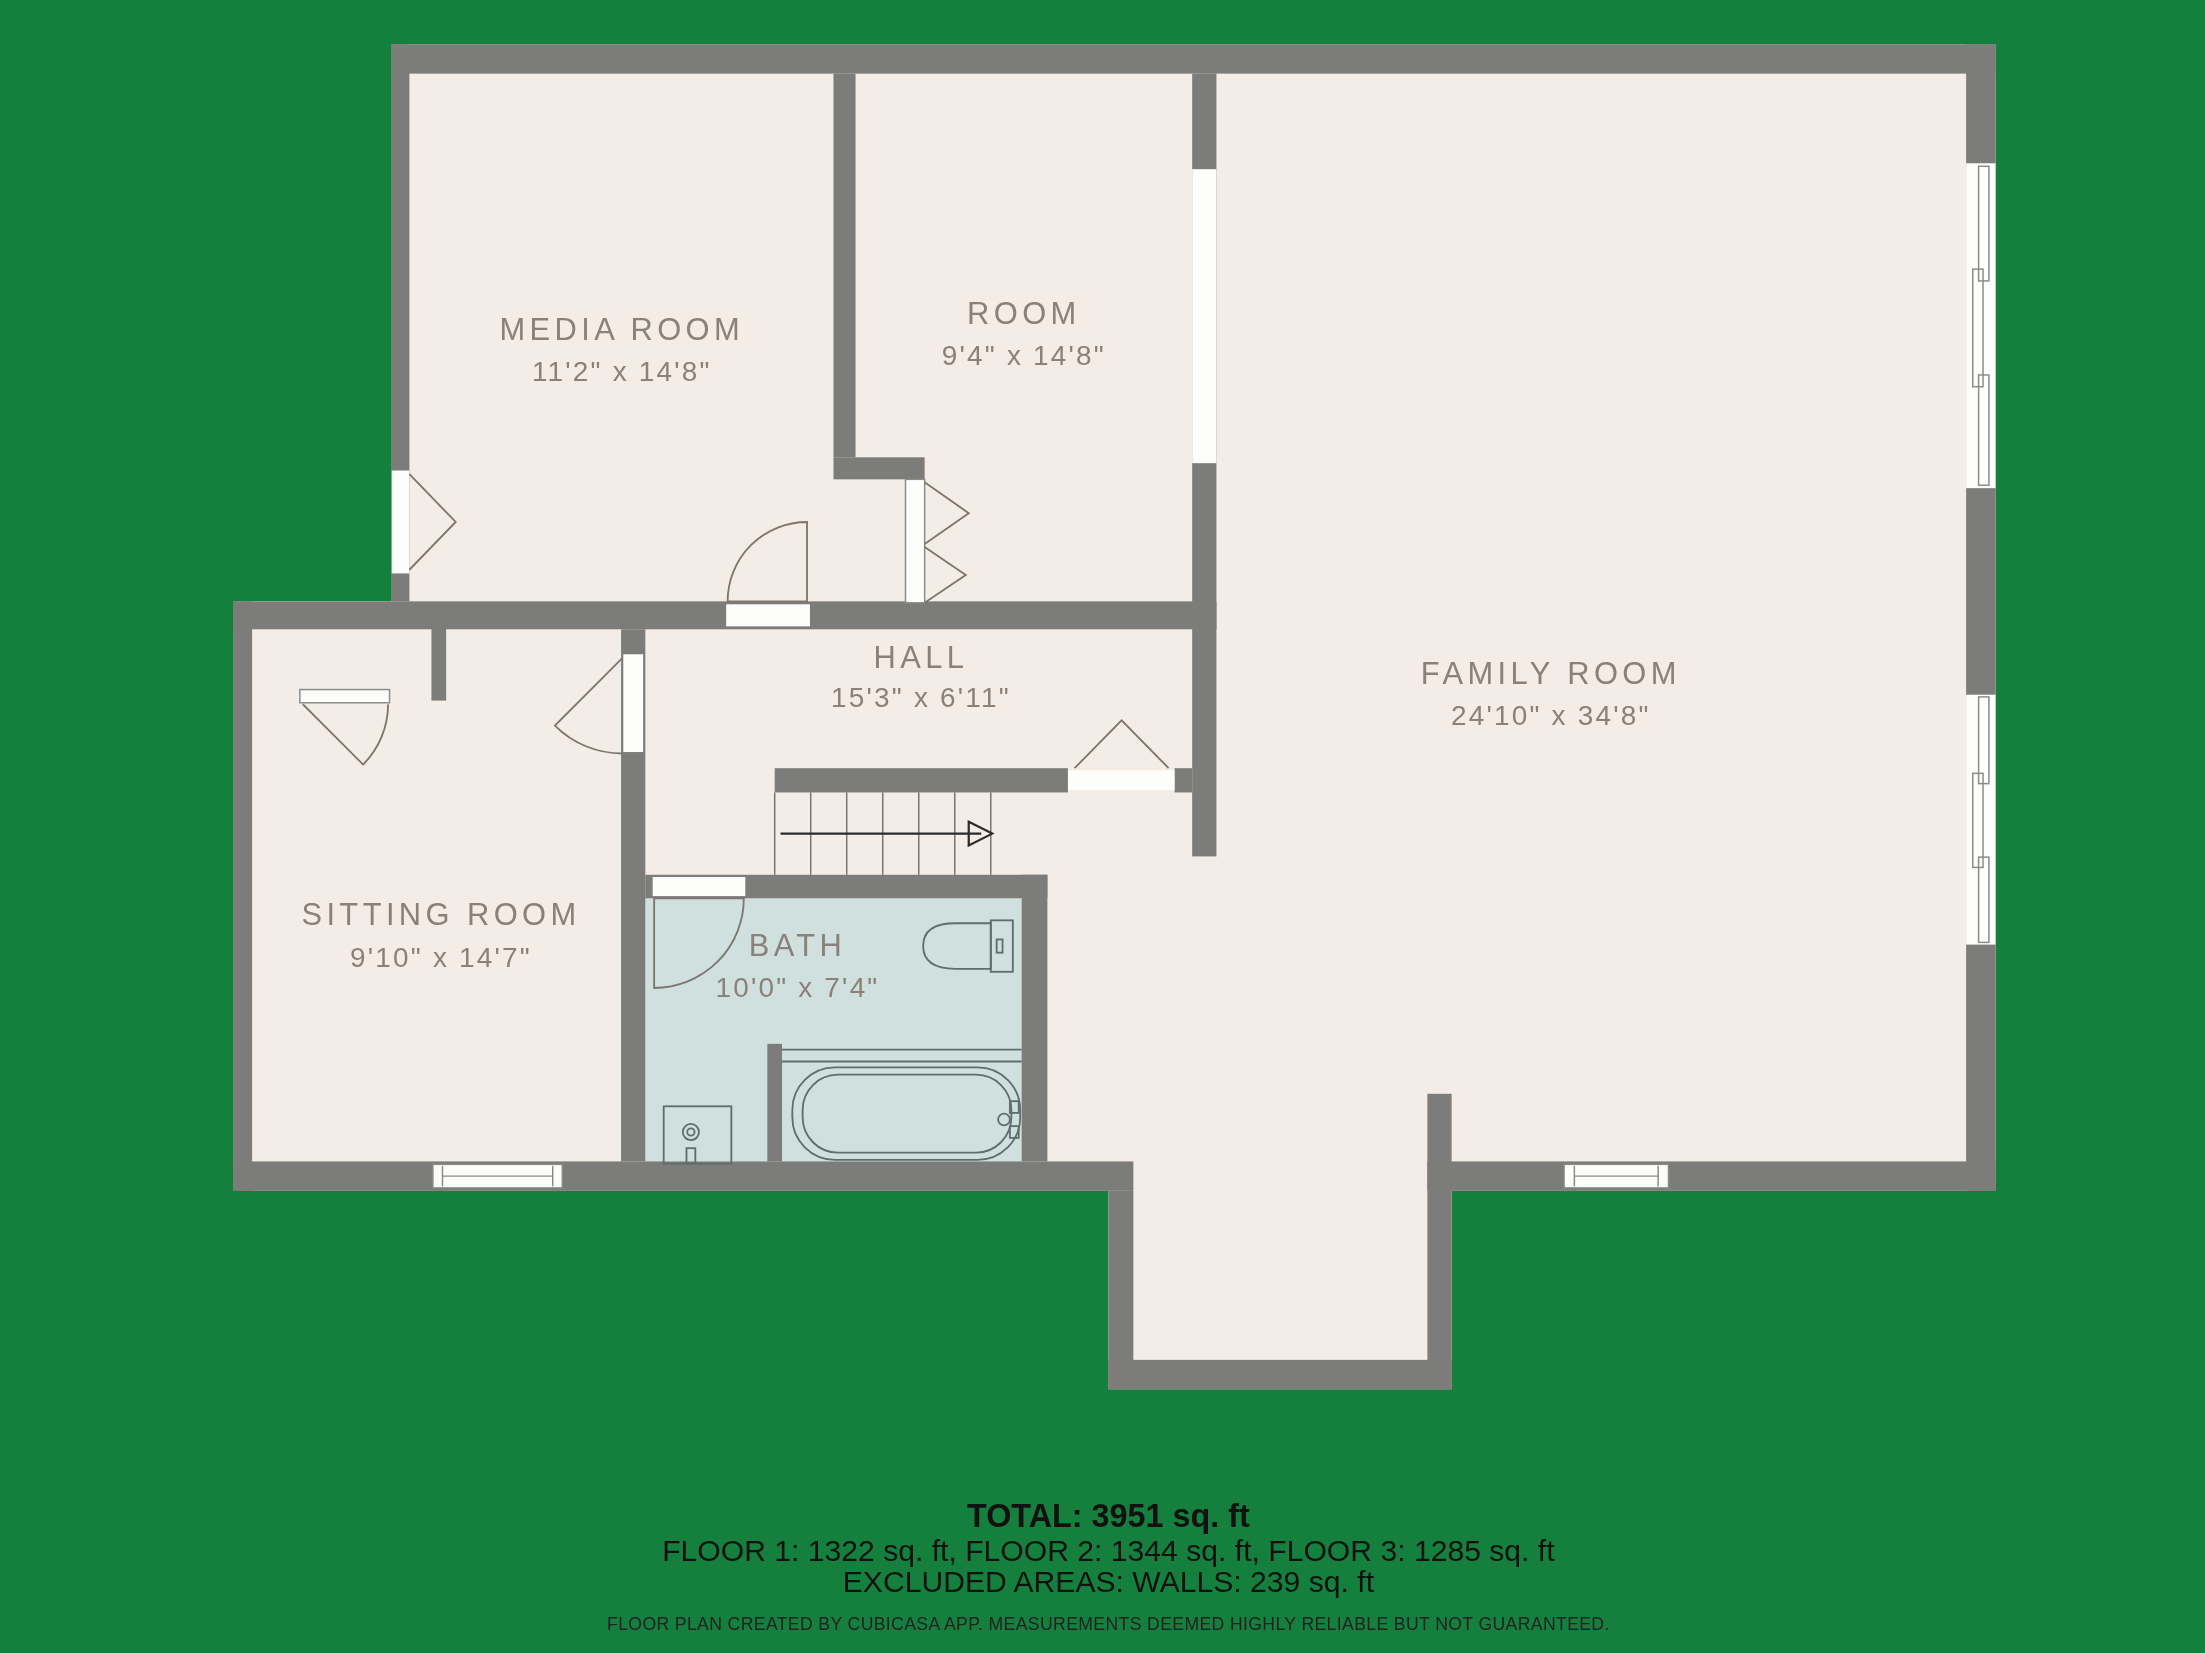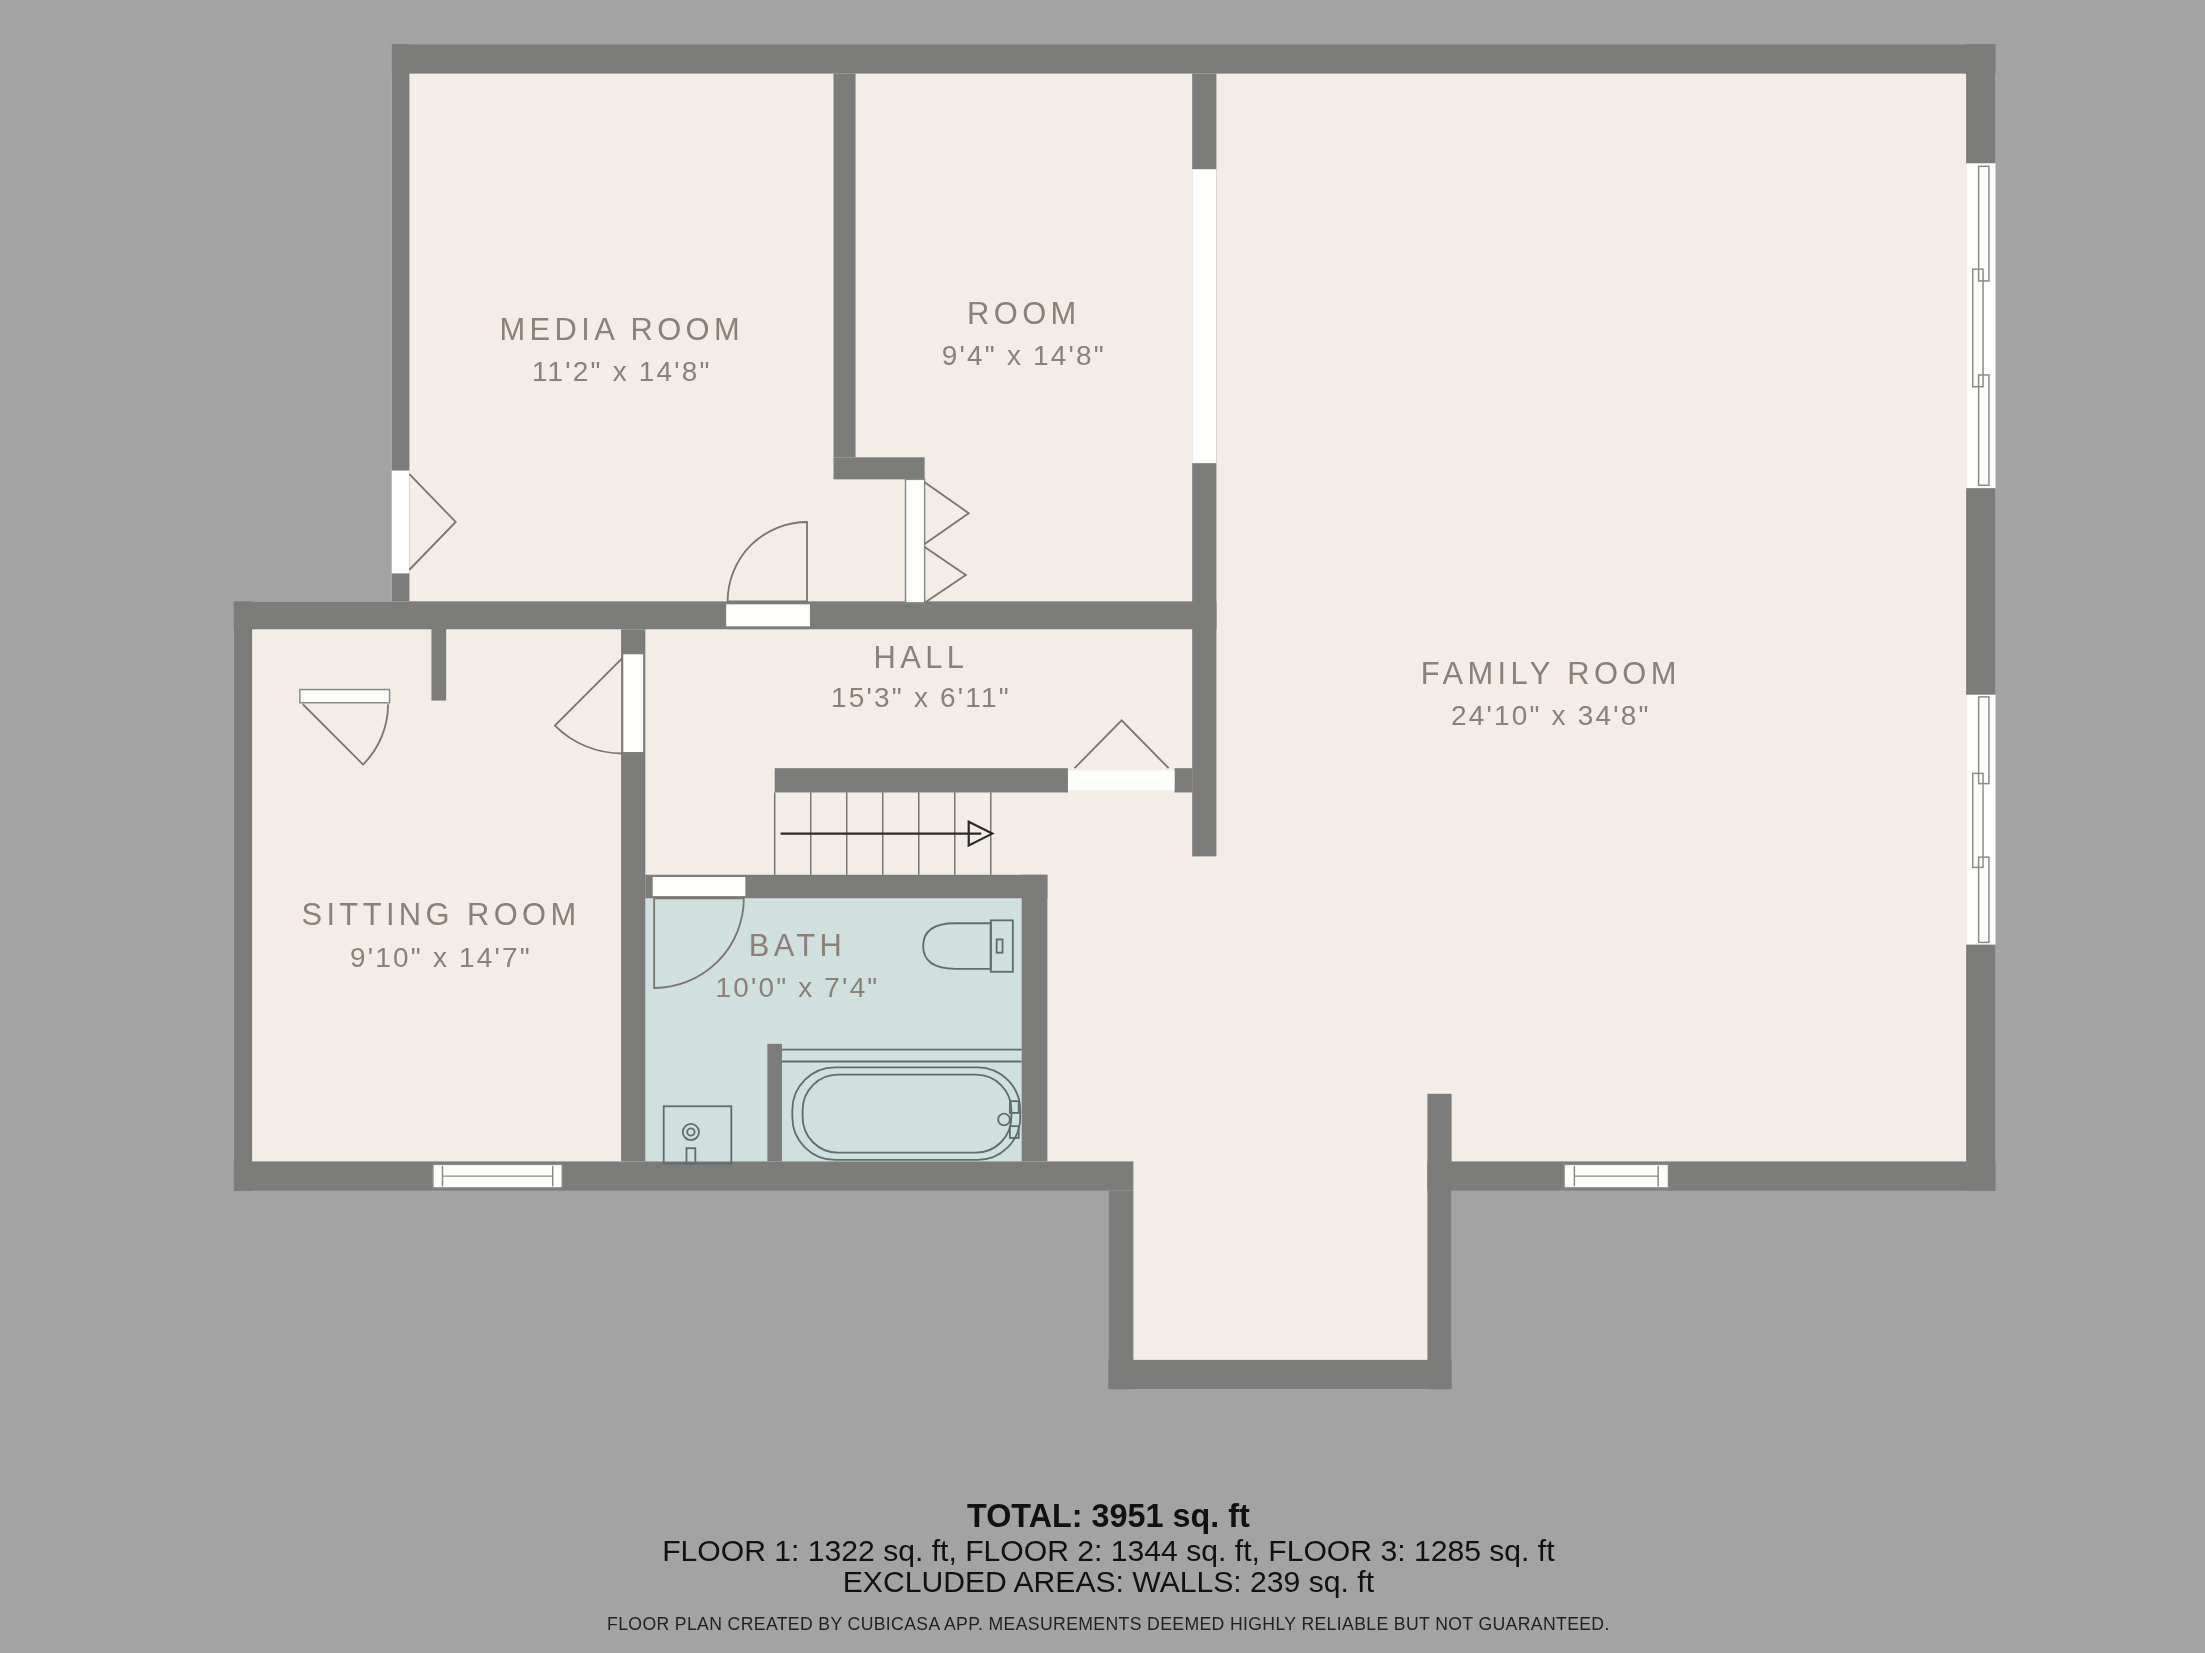--- a/index.html
+++ b/index.html
@@ -1,16 +1,16 @@
 <!DOCTYPE html>
 <html style="font-size:11.8px"><head>
 <meta charset="utf-8">
 <style>
   html,body{margin:0;padding:0;background:#ffffff;}
-  .page{position:relative;width:2205px;height:1654px;background:#a3a3a3;overflow:hidden;
+  .page{position:relative;width:2205px;height:1654px;background:#15803d;overflow:hidden;
         font-family:"Liberation Sans", sans-serif;text-align:center;}
   svg{display:block;}
   .room-name{fill:#8b8178;font-size:42px;letter-spacing:6px;text-anchor:middle;
              font-family:"Liberation Sans", sans-serif;}
   .room-dims{fill:#8b8178;font-size:38px;letter-spacing:3px;text-anchor:middle;
              font-family:"Liberation Sans", sans-serif;}
   .footer-total{fill:#111111;font-size:44px;font-weight:bold;text-anchor:middle;
              font-family:"Liberation Sans", sans-serif;}
   .footer-line{fill:#111111;font-size:41px;text-anchor:middle;
              font-family:"Liberation Sans", sans-serif;}

